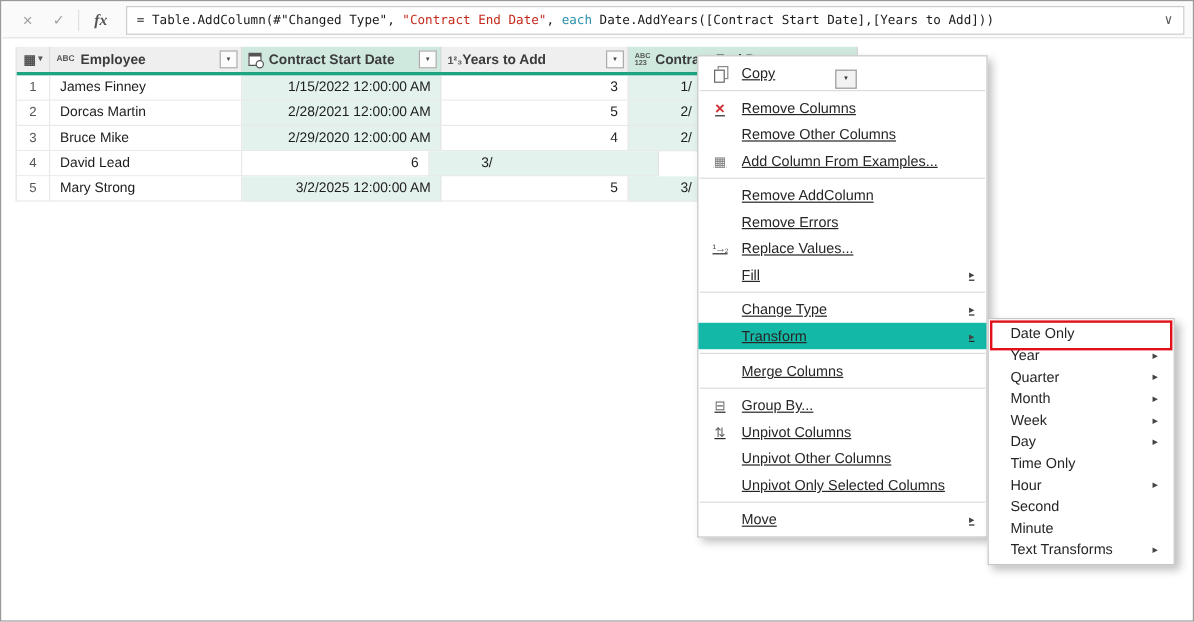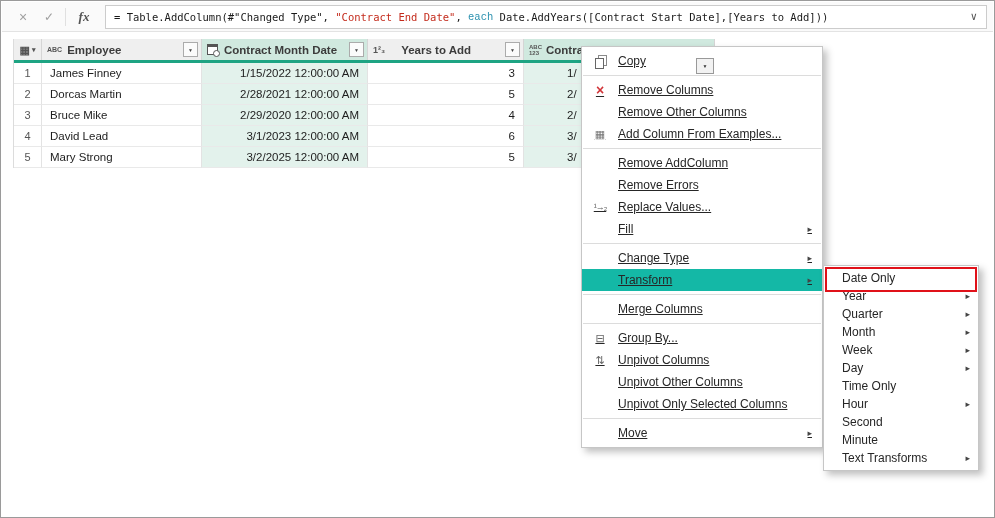--- a/index.html
+++ b/index.html
@@ -16,21 +16,21 @@
   .fb-fx { font-family: "Liberation Serif", serif; font-style: italic; font-weight: bold;
            color: #555; font-size: 13px; width: 30px; text-align: center; }
   .fb-divider { width: 1px; height: 18px; background: #e0e0e0; margin: 0 3px; }
   .formula-input { flex: 1; height: 24px; margin: 0 6px 0 6px; background: #fff;
                    border: 1px solid #cccccc; display: flex; align-items: center;
                    padding-left: 8px; overflow: hidden;
                    font-family: "DejaVu Sans Mono", "Liberation Mono", monospace; font-size: 10.5px; }
   .tok { white-space: pre; }
   .tok-plain { color: #1a1a1a; }
   .tok-string { color: #c42b1c; }
-  .tok-keyword { color: #2b91af; font-family: Liberation Mono, monospace; }
+  .tok-keyword { color: #2b91af; }
   .fb-chevron { margin-left: auto; padding-right: 9px; color: #555; font-size: 11px; }
 
   
   .grid { position: absolute; left: 12px; top: 38px; font-size: 11.5px; color: #1d1d1d;
           border-left: 1px solid #dcdcdc; z-index: 1; }
   .grid-row, .grid-header { display: flex; }
   .cell { height: 21px; line-height: 20px; border-right: 1px solid #e3e3e3;
           border-bottom: 1px solid #e9e9e9; background: #fff; white-space: nowrap;
           overflow: hidden; display: flex; align-items: center; }
   .w-num { width: 28px; justify-content: center; color: #555; font-size: 11px; }
@@ -43,21 +43,21 @@
                        font-weight: bold; color: #3c3c3c; padding-left: 5px; padding-right: 3px; }
   .grid-header .hsel { background: #d0e9df; }
   .grid-header .corner { justify-content: center; gap: 2px; padding: 0; }
   .accent-line { height: 3px; background: #1ea483; }
   .corner-grid { font-size: 11px; color: #555; }
   .corner-arrow { font-size: 7px; color: #555; }
   .fbtn { margin-left: auto; width: 15px; height: 15px; border: 1px solid #ababab;
           background: #fbfbfb; display: flex; align-items: center; justify-content: center;
           font-size: 5px; color: #444; flex: 0 0 auto; }
   .ti-abc { font-size: 7px; font-weight: bold; color: #555; margin-right: 5px; }
-  .ti-123 { font-size: 9px; font-weight: bold; color: #555; margin-right: 16px; }
+  .ti-123 { font-size: 9px; font-weight: bold; color: #555; margin-right: 0; }
   .ti-stack { display: flex; flex-direction: column; line-height: 6px; font-size: 6px;
               font-weight: bold; color: #555; margin-right: 4px; }
   .cal-icon { width: 11px; height: 11px; border: 1px solid #555; border-top: 3px solid #555;
               background: #fff; position: relative; margin-right: 6px; flex: 0 0 auto; }
   .cal-icon::after { content: ""; position: absolute; right: -3px; bottom: -3px; width: 5px;
                      height: 5px; border: 1px solid #555; border-radius: 50%; background: #fff; }
   .hname { overflow: hidden; white-space: nowrap; }
 
   
   .floating-filter { position: absolute; left: 695px; top: 57px; width: 18px; height: 16px;
@@ -82,21 +82,21 @@
   .icon-copy { position: relative; width: 10px; height: 12px; display: inline-block; }
   .icon-copy::before { content: ""; position: absolute; left: 3px; top: 0; width: 7px; height: 9px;
                        border: 1px solid #8a8a8a; background: #fff; }
   .icon-copy::after { content: ""; position: absolute; left: 0; top: 3px; width: 7px; height: 9px;
                       border: 1px solid #666; background: #fff; }
 
   
   .submenu { position: absolute; left: 822px; top: 264px; width: 156px; background: #fff;
              border: 1px solid #c6c6c6; box-shadow: 4px 4px 7px rgba(0,0,0,0.25);
              padding: 3px 0; z-index: 55; font-size: 12px; color: #262626; }
-  .sub-item { height: 18px; display: flex; align-items: center; padding: 0 8px 0 18px; }
+  .sub-item { height: 18px; display: flex; align-items: center; padding: 0 13px 0 18px; }
   .red-annotation { position: absolute; left: 1px; right: 1px; top: 1px; height: 25px;
                     border: 2px solid #e01119; pointer-events: none; }
 </style>
 </head>
 <body>
 
 <div class="stage">
 
   <div class="formula-bar">
     <span class="fb-btn">×</span>
@@ -121,21 +121,21 @@
       </div>
       <div class="cell w-emp">
         <span class="ti-abc">ABC</span>
         <span class="hname">Employee</span>
         <span class="fbtn">
             <span>▼</span>
           </span>
       </div>
       <div class="cell w-start hsel">
         <span class="cal-icon"></span>
-        <span class="hname">Contract Month Date</span>
+        <span class="hname">Contract Start Date</span>
         <span class="fbtn">
             <span>▼</span>
           </span>
       </div>
       <div class="cell w-years">
         <span class="ti-123">1²₃</span>
         <span class="hname">Years to Add</span>
         <span class="fbtn">
             <span>▼</span>
           </span>
@@ -167,21 +167,20 @@
     <div class="grid-row">
       <div class="cell w-num">3</div>
       <div class="cell w-emp">Bruce Mike</div>
       <div class="cell w-start sel">2/29/2020 12:00:00 AM</div>
       <div class="cell w-years">4</div>
       <div class="cell w-end sel">2/</div>
     </div>
     <div class="grid-row">
       <div class="cell w-num">4</div>
       <div class="cell w-emp">David Lead</div>
-      <div class="cell w-start sel">3/1/2023 12:00:00 AM</div>
       <div class="cell w-years">6</div>
       <div class="cell w-end sel">3/</div>
     </div>
     <div class="grid-row">
       <div class="cell w-num">5</div>
       <div class="cell w-emp">Mary Strong</div>
       <div class="cell w-start sel">3/2/2025 12:00:00 AM</div>
       <div class="cell w-years">5</div>
       <div class="cell w-end sel">3/</div>
     </div>

